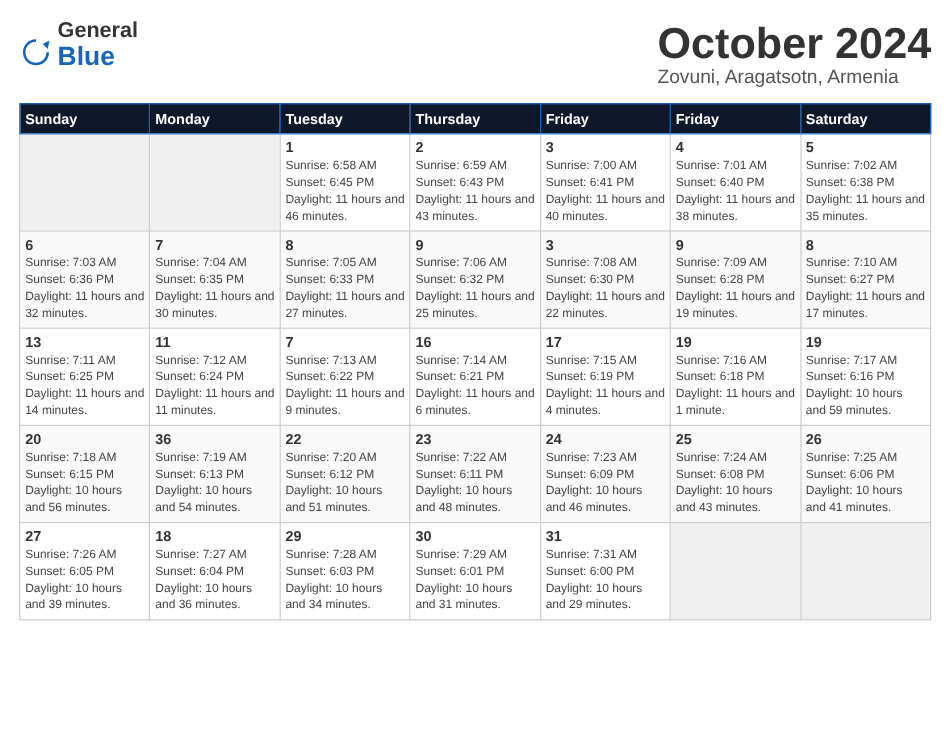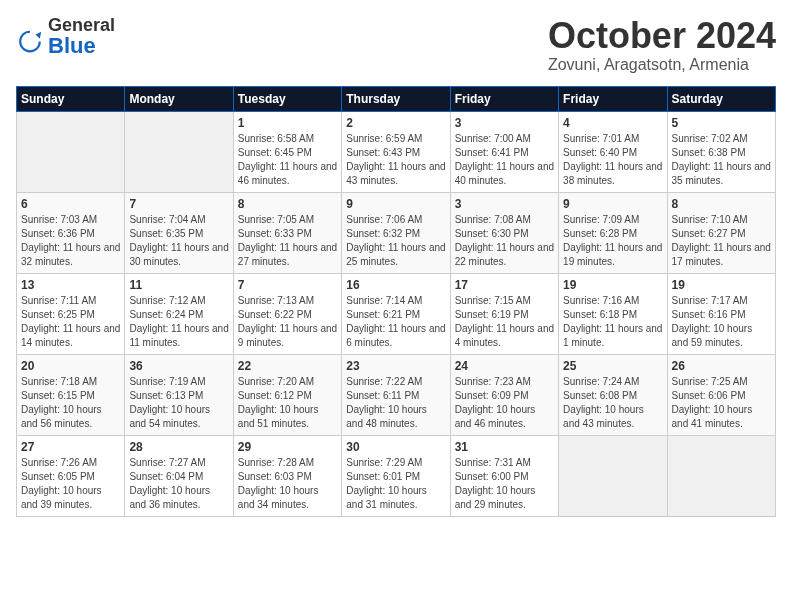--- a/index.html
+++ b/index.html
@@ -240,21 +240,21 @@
           <span class="day-number">26</span>
           <div class="day-content">Sunrise: 7:25 AM<br>Sunset: 6:06 PM<br>Daylight: 10 hours and 41 minutes.</div>
         </td>
       </tr>
       <tr>
         <td>
           <span class="day-number">27</span>
           <div class="day-content">Sunrise: 7:26 AM<br>Sunset: 6:05 PM<br>Daylight: 10 hours and 39 minutes.</div>
         </td>
         <td>
-          <span class="day-number">28</span>
+          <span class="day-number">18</span>
           <div class="day-content">Sunrise: 7:27 AM<br>Sunset: 6:04 PM<br>Daylight: 10 hours and 36 minutes.</div>
         </td>
         <td>
           <span class="day-number">29</span>
           <div class="day-content">Sunrise: 7:28 AM<br>Sunset: 6:03 PM<br>Daylight: 10 hours and 34 minutes.</div>
         </td>
         <td>
           <span class="day-number">30</span>
           <div class="day-content">Sunrise: 7:29 AM<br>Sunset: 6:01 PM<br>Daylight: 10 hours and 31 minutes.</div>
         </td>

